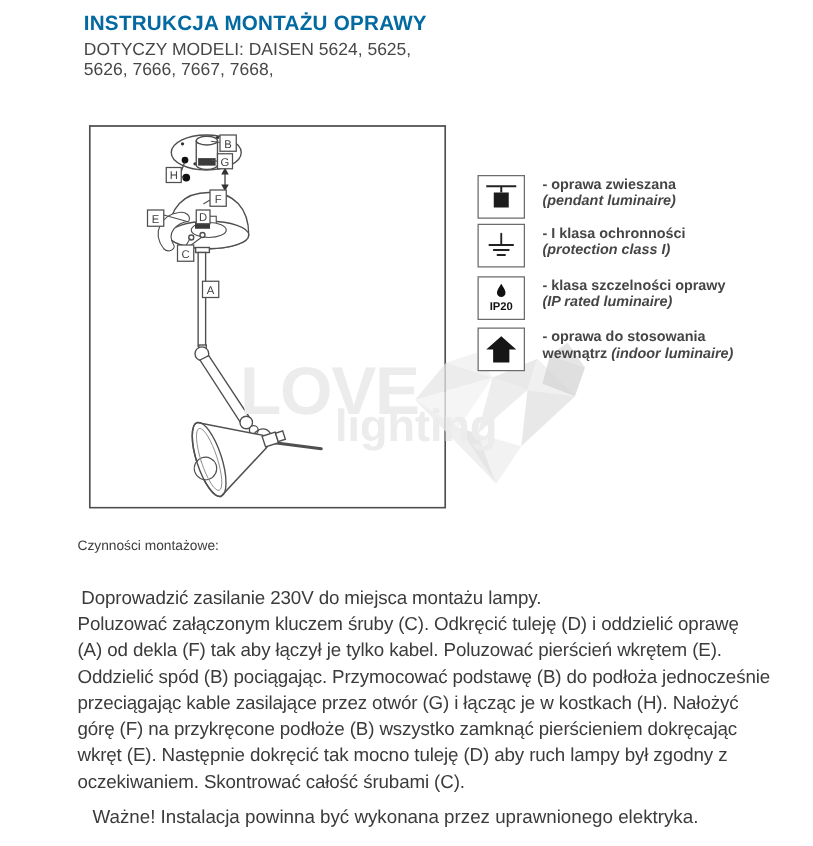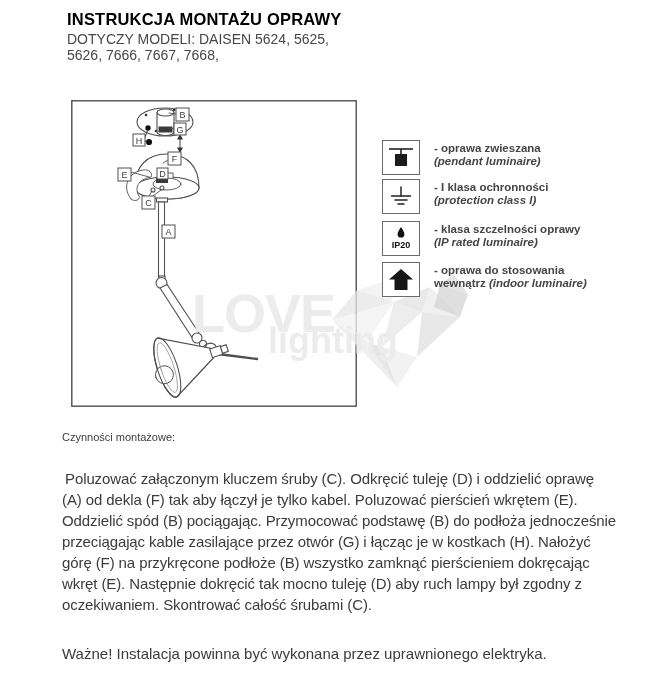--- a/index.html
+++ b/index.html
@@ -1,20 +1,20 @@
 <!DOCTYPE html>
 <html><head>
 <meta charset="utf-8">
 <style>
   html,body{margin:0;padding:0;background:#fff;}
   .page{position:relative;width:650px;height:677px;background:#ffffff;overflow:hidden;
         font-family:"Liberation Sans",sans-serif;color:#3d3d3d;}
   
   .doc-title{position:absolute;left:67px;top:10px;font-size:16.5px;font-weight:bold;
-             color:#000000;letter-spacing:.2px;}
+             color:#0369a1;letter-spacing:.2px;}
   .doc-sub{position:absolute;left:67px;font-size:14px;color:#474747;}
   .sub1{top:31px}.sub2{top:47px}
   
   .diagram{position:absolute;left:71px;top:100px;z-index:1;}
   
   .legend-row{position:absolute;left:382px;display:flex;align-items:flex-start;z-index:8;}
   .lg-icon{width:36px;height:33px;border:1.7px solid #6b6b6b;border-radius:0;
            background:#fff;flex:0 0 auto;display:flex;align-items:center;justify-content:center;}
   .lg-text{margin-left:14px;margin-top:2px;font-size:11.5px;line-height:13px;color:#454545;
            white-space:nowrap;font-weight:bold;}
@@ -23,21 +23,21 @@
   .wm{position:absolute;color:#ececec;font-weight:bold;z-index:5;white-space:nowrap;
       font-family:"Liberation Sans",sans-serif;}
   .wm-love{left:192px;top:282px;font-size:54px;letter-spacing:-1px;}
   .wm-lighting{left:268px;top:320px;font-size:36px;letter-spacing:0;}
   .wm-heart{position:absolute;left:322px;top:272px;z-index:4;}
   
   .section-heading{position:absolute;left:62px;top:431px;font-size:11px;color:#3d3d3d;}
   .para{position:absolute;left:62px;top:468px;font-size:15px;line-height:21px;color:#3b3b3b;
         white-space:nowrap;letter-spacing:-0.1px;}
   .para .ln:first-child{padding-left:3px;}
-  .warning{position:absolute;left:62px;top:645px;font-size:15px;color:#3b3b3b;white-space:nowrap;}
+  .warning{position:absolute;left:74px;top:645px;font-size:15px;color:#3b3b3b;white-space:nowrap;}
   svg text.lbl{font-family:"Liberation Sans",sans-serif;font-size:9px;fill:#3d3d3d;}
   svg .ipbadge{font-family:"Liberation Sans",sans-serif;font-size:9px;font-weight:bold;fill:#111;}
 </style>
 </head>
 <body>
 
 <div class="page">
 
   <div class="doc-title">INSTRUKCJA MONTAŻU OPRAWY</div>
   <div class="doc-sub sub1">DOTYCZY MODELI: DAISEN 5624, 5625,</div>
@@ -233,20 +233,21 @@
     </div>
     <div class="lg-text">
       <div>- oprawa do stosowania</div>
       <div class="lg-sub"><span>wewnątrz </span><i>(indoor luminaire)</i></div>
     </div>
   </div>
 
   <div class="section-heading">Czynności montażowe:</div>
 
   <div class="para">
+    <div class="ln">Doprowadzić zasilanie 230V do miejsca montażu lampy.</div>
     <div class="ln">Poluzować załączonym kluczem śruby (C). Odkręcić tuleję (D) i oddzielić oprawę</div>
     <div class="ln">(A) od dekla (F) tak aby łączył je tylko kabel. Poluzować pierścień wkrętem (E).</div>
     <div class="ln">Oddzielić spód (B) pociągając. Przymocować podstawę (B) do podłoża jednocześnie</div>
     <div class="ln">przeciągając kable zasilające przez otwór (G) i łącząc je w kostkach (H). Nałożyć</div>
     <div class="ln">górę (F) na przykręcone podłoże (B) wszystko zamknąć pierścieniem dokręcając</div>
     <div class="ln">wkręt (E). Następnie dokręcić tak mocno tuleję (D) aby ruch lampy był zgodny z</div>
     <div class="ln">oczekiwaniem. Skontrować całość śrubami (C).</div>
   </div>
 
   <div class="warning">Ważne! Instalacja powinna być wykonana przez uprawnionego elektryka.</div>

